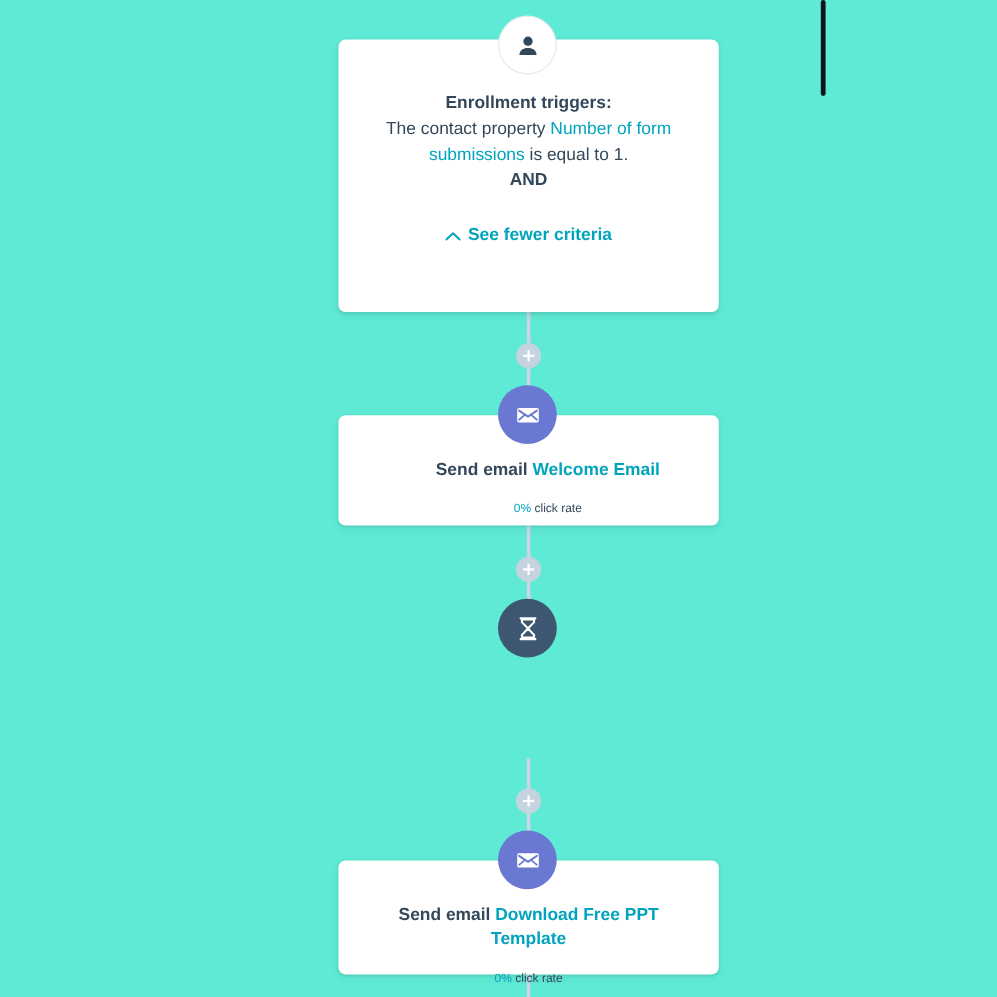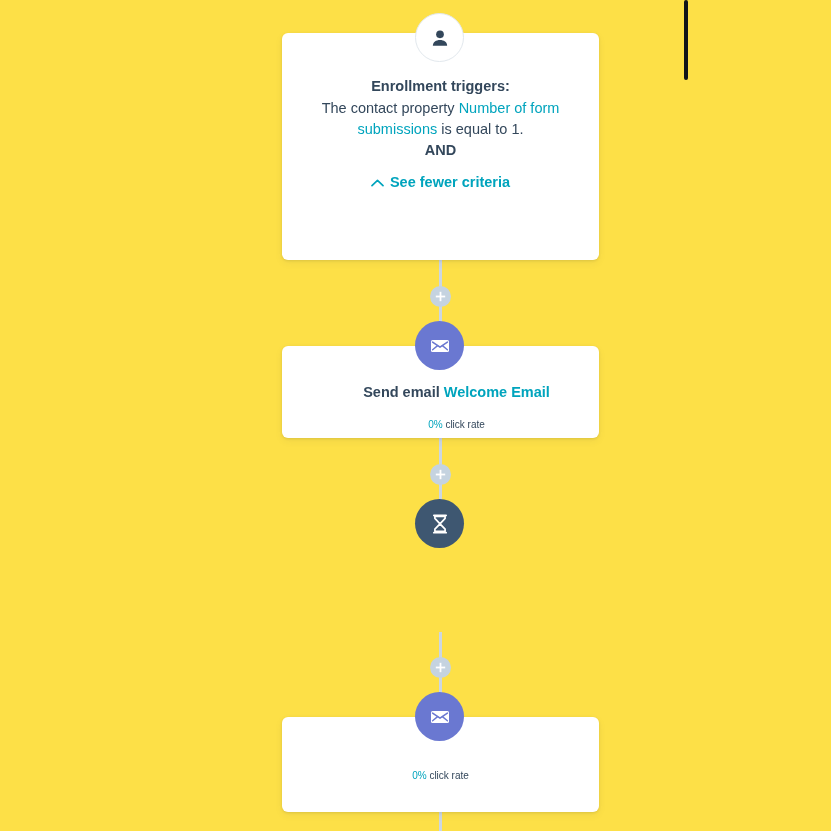--- a/index.html
+++ b/index.html
@@ -15,21 +15,21 @@
     font-family: "Liberation Sans", sans-serif;
     position: relative;
   }
 
   
   #canvas {
     position: absolute;
     left: 0; top: 0;
     width: 831px;
     height: 831px;
-    background: #fde047;
+    background: #5eead4;
     overflow: hidden;
   }
 
   
   .trunk {
     position: absolute;
     left: 439px;
     width: 3px;
     background: #CBD6E2;
   }
@@ -96,21 +96,21 @@
   .trigger-and {
     font-weight: bold;
     color: #33475B;
   }
   .lnk {
     color: #00A4BD;
   }
   .strong-val { font-weight: bold; color: #33475B; }
 
   .see-fewer {
-    margin-top: 11px;
+    margin-top: 25px;
     color: #00A4BD;
     font-size: 14.5px;
     font-weight: bold;
     display: inline-flex;
     align-items: center;
     gap: 6px;
     cursor: pointer;
   }
 
   
@@ -238,20 +238,23 @@
   <div class="node-badge badge-email" style="top:692px;">
     <svg width="24" height="24" viewBox="0 0 24 24">
       <rect x="3" y="6" width="18" height="12" rx="1.6" fill="#FFFFFF"></rect>
       <path d="M4.6 8.2L12 13.2L19.4 8.2" fill="none" stroke="#6A78D1" stroke-width="1.6" stroke-linecap="round" stroke-linejoin="round"></path>
       <path d="M4.6 15.8L9.6 11.6M19.4 15.8L14.4 11.6" fill="none" stroke="#6A78D1" stroke-width="1.4" stroke-linecap="round"></path>
     </svg>
   </div>
 
   <div class="node-card" style="top:717px;height:95px;">
     <div class="action-body">
+      <div class="action-title">
+        <span>Send email </span><span class="lnk">Download Free PPT Template</span>
+      </div>
       <div class="action-sub">
         <span class="metric">0%</span><span> click rate</span>
       </div>
     </div>
   </div>
 
   <div class="scrollbar-track"></div>
   <div class="scrollbar-thumb"></div>
 
 </div>

